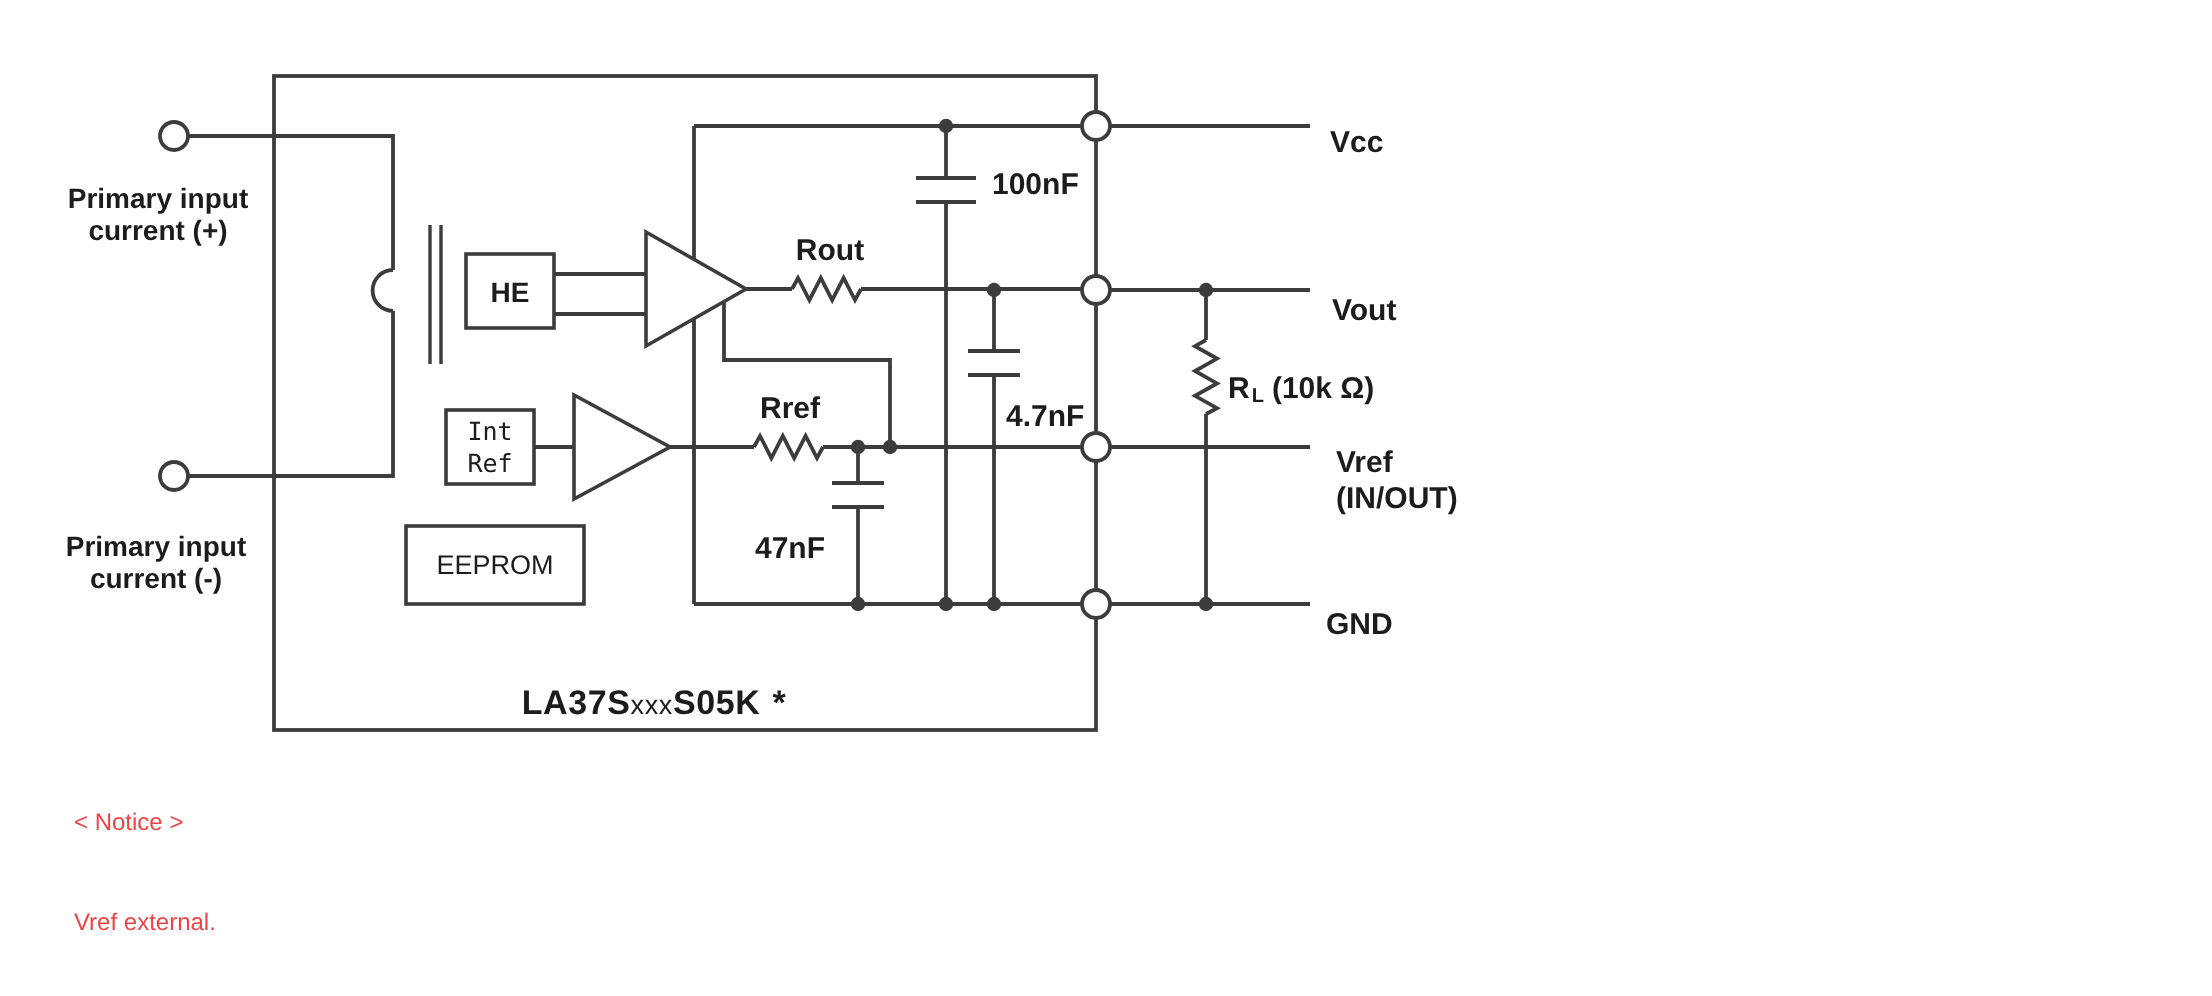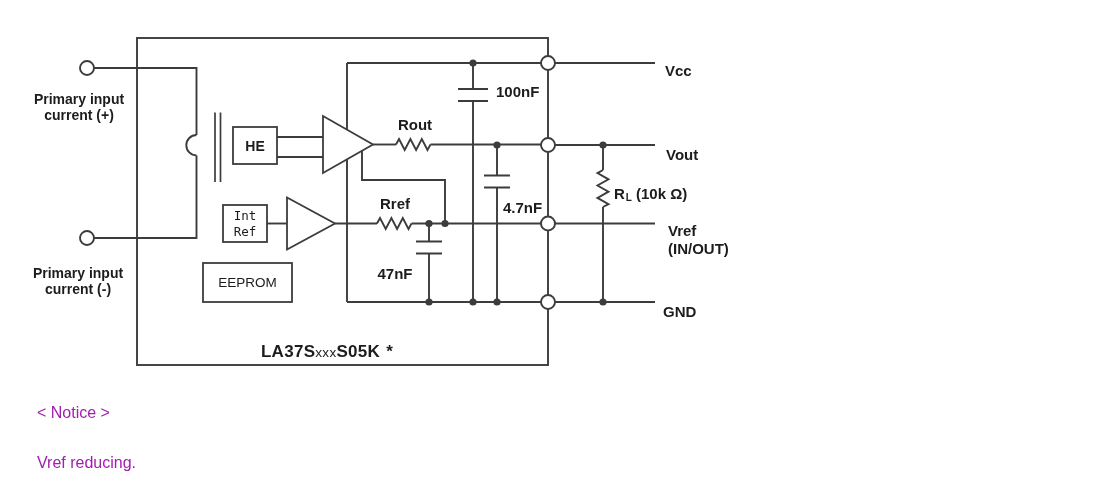--- a/index.html
+++ b/index.html
@@ -29,22 +29,22 @@
   .blk     { font-size: 14px; font-weight: bold; }
   .reg     { font-size: 13.5px; font-weight: normal; }
   .mono    { font-size: 12.5px; font-family: "DejaVu Sans Mono", monospace; font-weight: normal; }
   .part    { font-size: 17px; font-weight: bold; letter-spacing: 0.3px; }
   .part-x  { font-size: 13.5px; font-weight: normal; }
 
   
   .notice-title, .notice-line {
     position: absolute;
     left: 37px;
-    color: #a21caf;
-    font-size: 16px;
+    color: #ef4444;
+    font-size: 12px;
     white-space: nowrap;
     text-align: center;
   }
   .notice-title { top: 404px; }
   .notice-line1 { top: 428px; }
   .notice-line2 { top: 454px; }
 </style>
 </head>
 <body>
 
@@ -145,15 +145,15 @@
     <text class="lbl" x="665" y="76">Vcc</text>
     <text class="lbl" x="666" y="160">Vout</text>
     <text class="lbl" x="668" y="236">Vref</text>
     <text class="lbl" x="668" y="254">(IN/OUT)</text>
     <text class="lbl" x="663" y="317">GND</text>
 
     <text class="part" x="327" y="357" text-anchor="middle"><tspan>LA37S</tspan><tspan class="part-x">xxx</tspan><tspan>S05K</tspan><tspan dx="6">*</tspan></text>
   </svg>
 
   <div class="notice-title">&lt; Notice &gt;</div>
-  <div class="notice-line notice-line2">Vref reducing.</div>
+  <div class="notice-line notice-line2">Vref external.</div>
 
 </div>
 
 </body></html>

